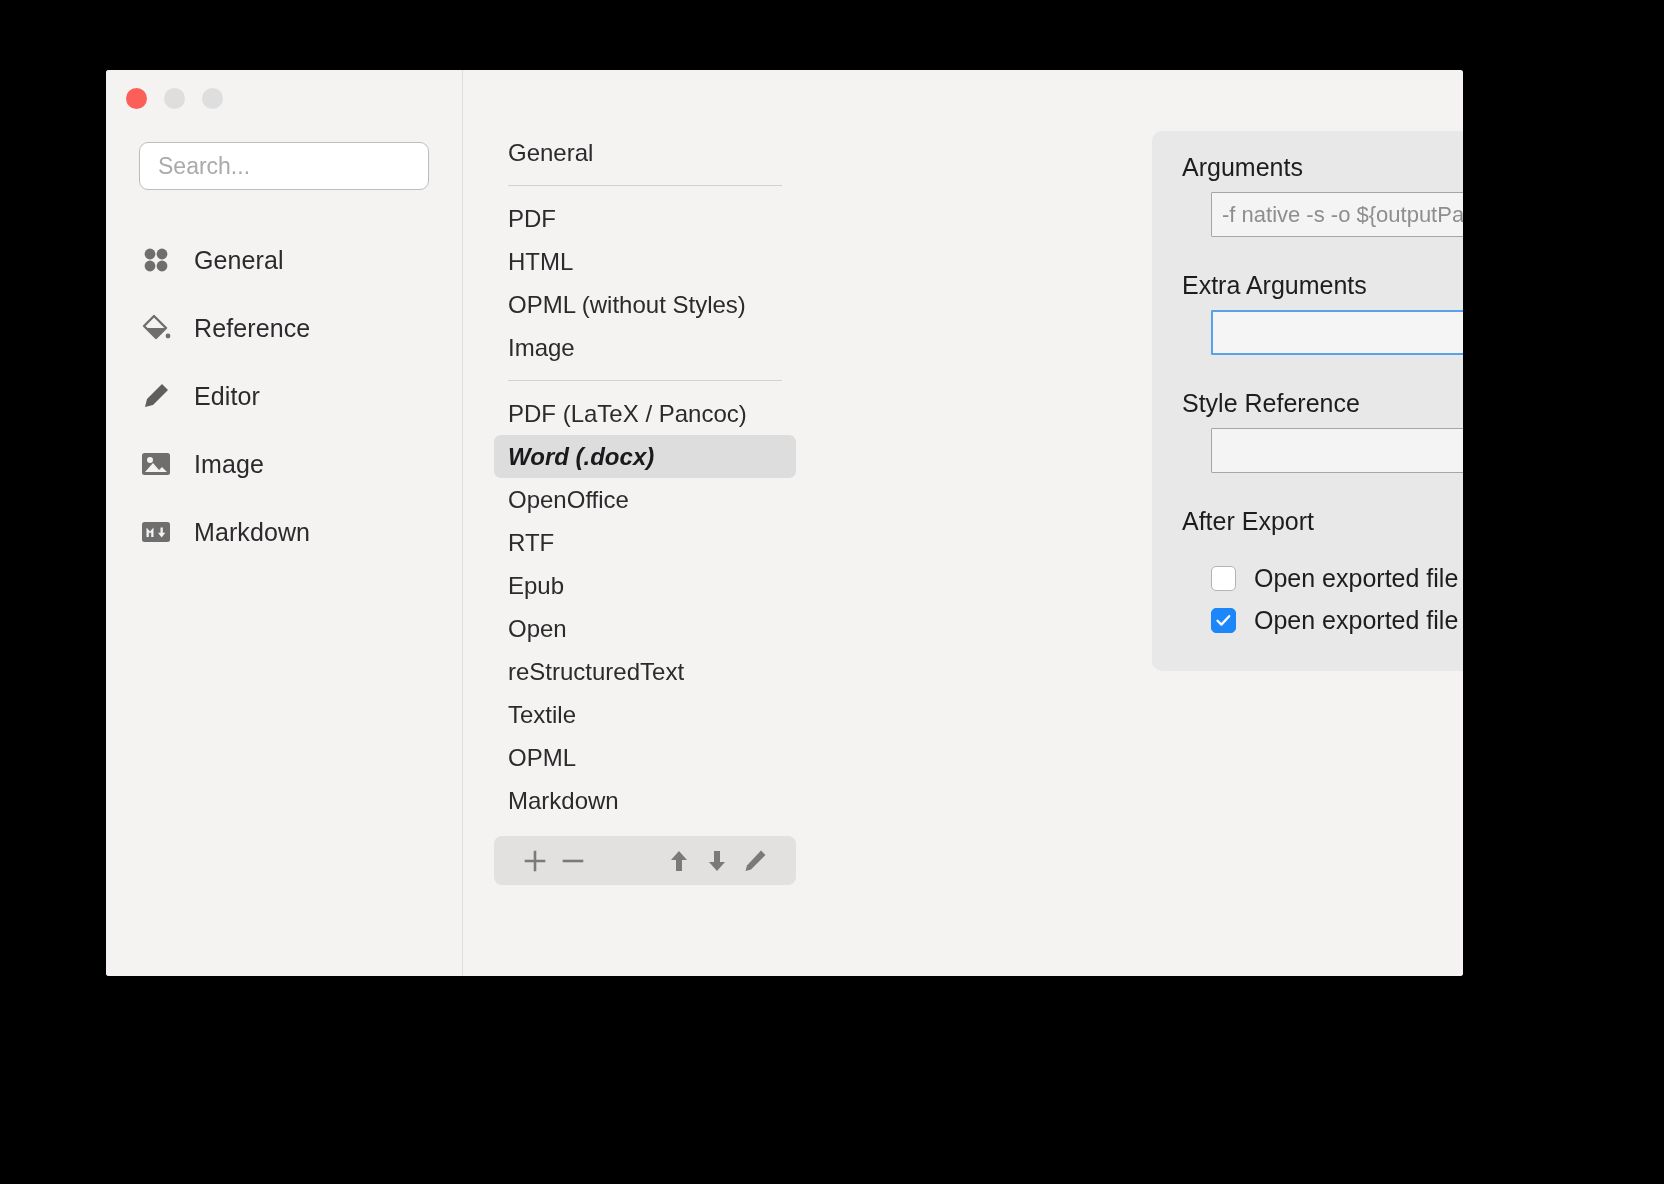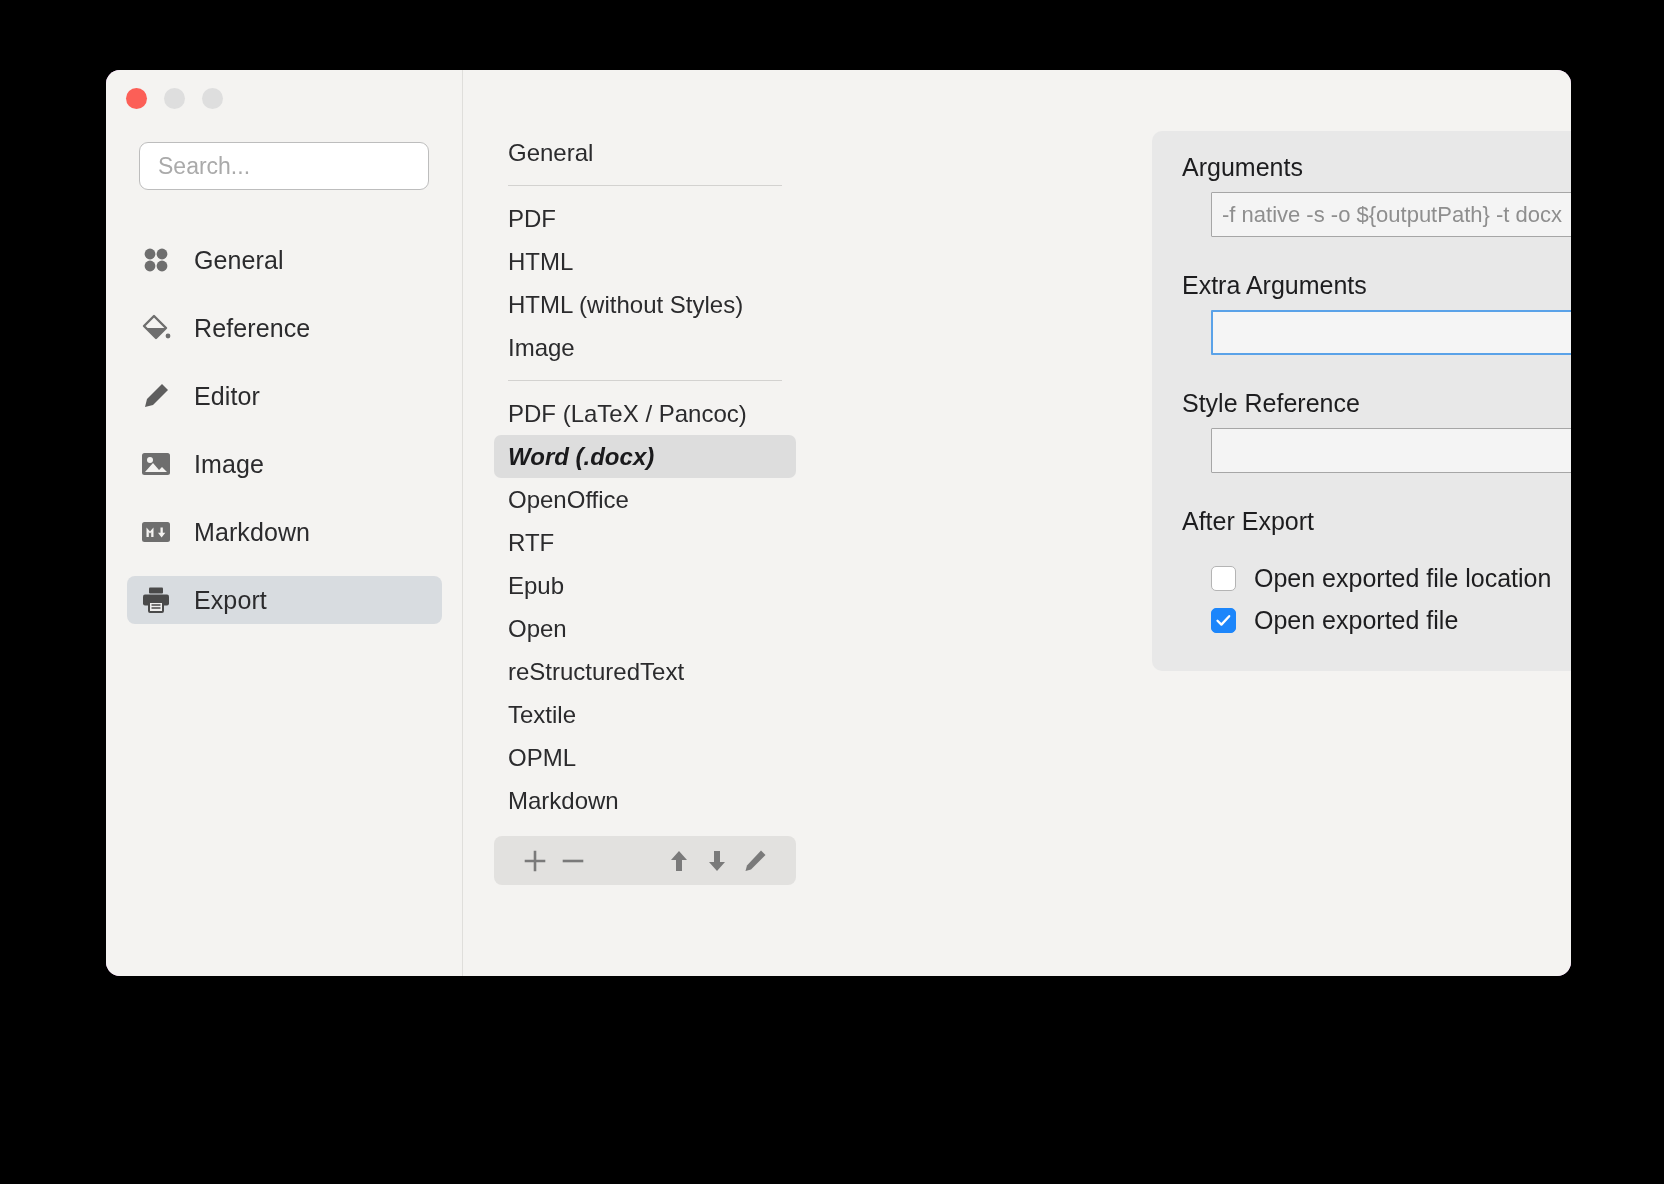--- a/index.html
+++ b/index.html
@@ -17,23 +17,23 @@
     width: 1664px;
     height: 1184px;
     background: #000000;
   }
 
   
   .window {
     position: absolute;
     left: 106px;
     top: 70px;
-    width: 1465px;
+    width: 1357px;
     height: 906px;
-    border-radius: 14px;
+    border-radius: 3px;
     background: #f0abfc;
     overflow: hidden;
     display: flex;
     box-shadow: 0 0 0 0.5px rgba(0,0,0,0.25);
   }
 
   
   .sidebar {
     width: 357px;
     height: 100%;
@@ -310,46 +310,35 @@
           <span class="nav-icon">
             <svg width="30" height="26" viewBox="0 0 30 26">
               <rect x="1" y="3" width="28" height="20" rx="2.5" fill="#6E6E6E"></rect>
               <path d="M5.5 18 L5.5 8.5 L9 12.5 L12.5 8.5 L12.5 18 L10.2 18 L10.2 13 L9 14.6 L7.8 13 L7.8 18 Z" fill="#F4F3F1"></path>
               <path d="M19.5 8.5 L21.8 8.5 L21.8 13.8 L24.3 13.8 L20.6 18.4 L17 13.8 L19.5 13.8 Z" fill="#F4F3F1"></path>
             </svg>
           </span>
           <span class="nav-label">Markdown</span>
         </div>
 
-        <div class="nav-item selected">
-          <span class="nav-icon">
-            <svg width="30" height="28" viewBox="0 0 30 28">
-              <rect x="8" y="1.5" width="14" height="6" rx="1" fill="#4A4A4A"></rect>
-              <rect x="2" y="8.5" width="26" height="11" rx="2" fill="#4A4A4A"></rect>
-              <rect x="8" y="16" width="14" height="10" rx="1" fill="#F0EFEE" stroke="#4A4A4A" stroke-width="2"></rect>
-              <path d="M10.5 19 L19.5 19 M10.5 22 L19.5 22" stroke="#4A4A4A" stroke-width="1.6"></path>
-            </svg>
-          </span>
-          <span class="nav-label">Export</span>
-        </div>
 
       </div>
     </div>
 
     <div class="content">
 
       <div class="list-col">
 
         <div class="list-item">General</div>
 
         <div class="list-sep"></div>
 
         <div class="list-item">PDF</div>
         <div class="list-item">HTML</div>
-        <div class="list-item">HTML (without Styles)</div>
+        <div class="list-item">OPML (without Styles)</div>
         <div class="list-item">Image</div>
 
         <div class="list-sep"></div>
 
         <div class="list-item">PDF (LaTeX / Pancoc)</div>
         <div class="list-item selected">Word (.docx)</div>
         <div class="list-item">OpenOffice</div>
         <div class="list-item">RTF</div>
         <div class="list-item">Epub</div>
         <div class="list-item">Open</div>

